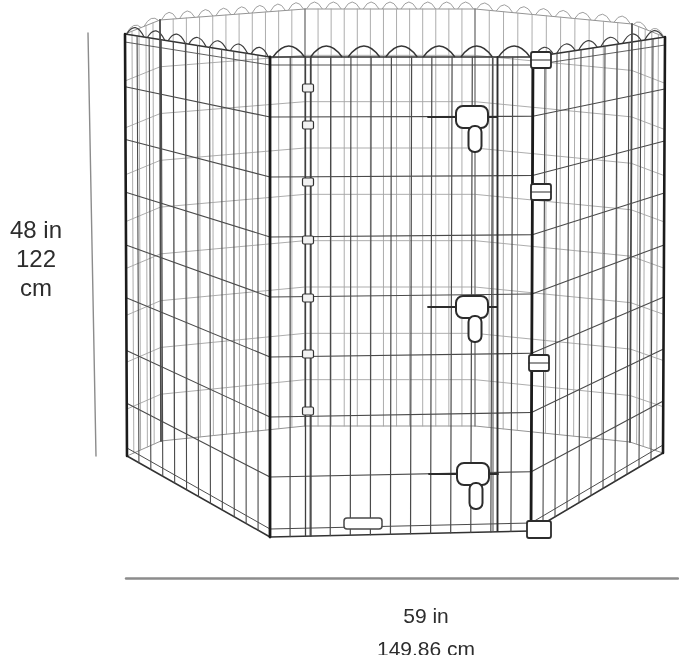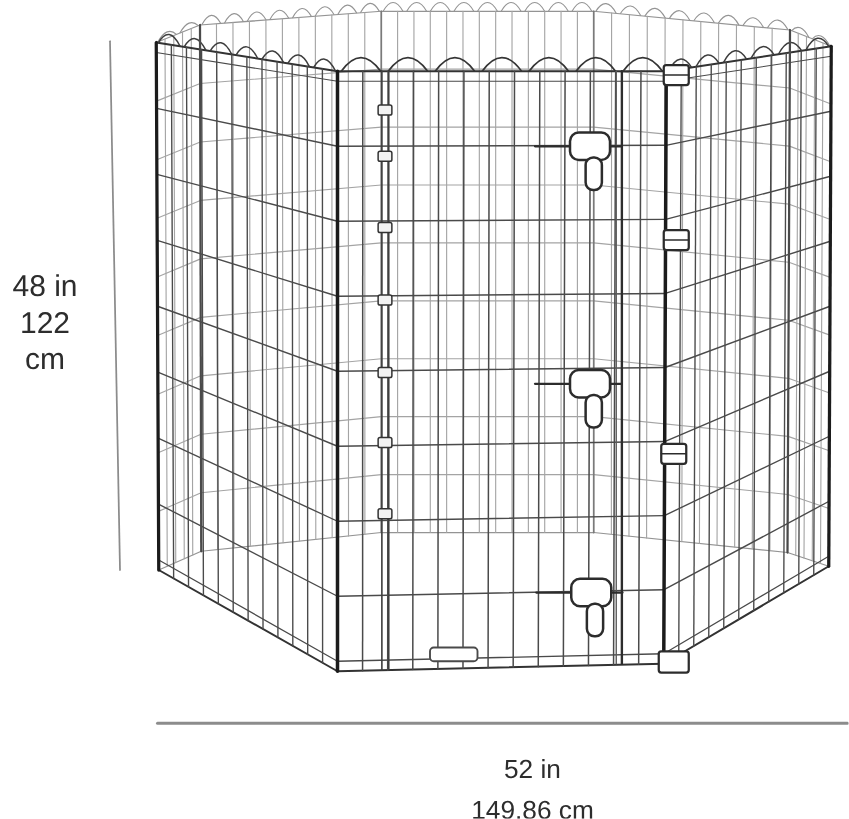--- a/index.html
+++ b/index.html
@@ -284,17 +284,17 @@
         <line x1="126" y1="578.5" x2="678" y2="578.5" stroke="#8c8c8c" stroke-width="2.4" stroke-linecap="round"></line>
       </g>
     </svg>
 
   <div class="dim-label" id="height-label">
     <span class="ln">48 in</span>
     <span class="ln">122 cm</span>
   </div>
 
   <div class="dim-label" id="width-label">
-    <span class="ln">52 in</span>
+    <span class="ln">59 in</span>
     <span class="ln">149.86 cm</span>
   </div>
 
 </div>
 
 </body></html>

